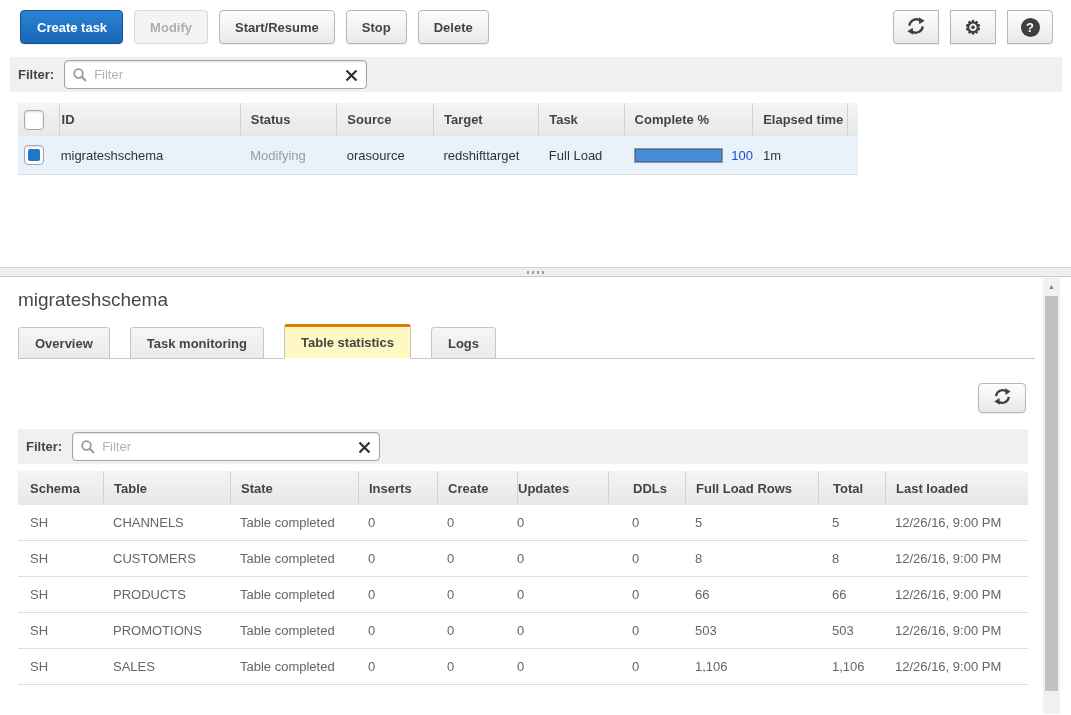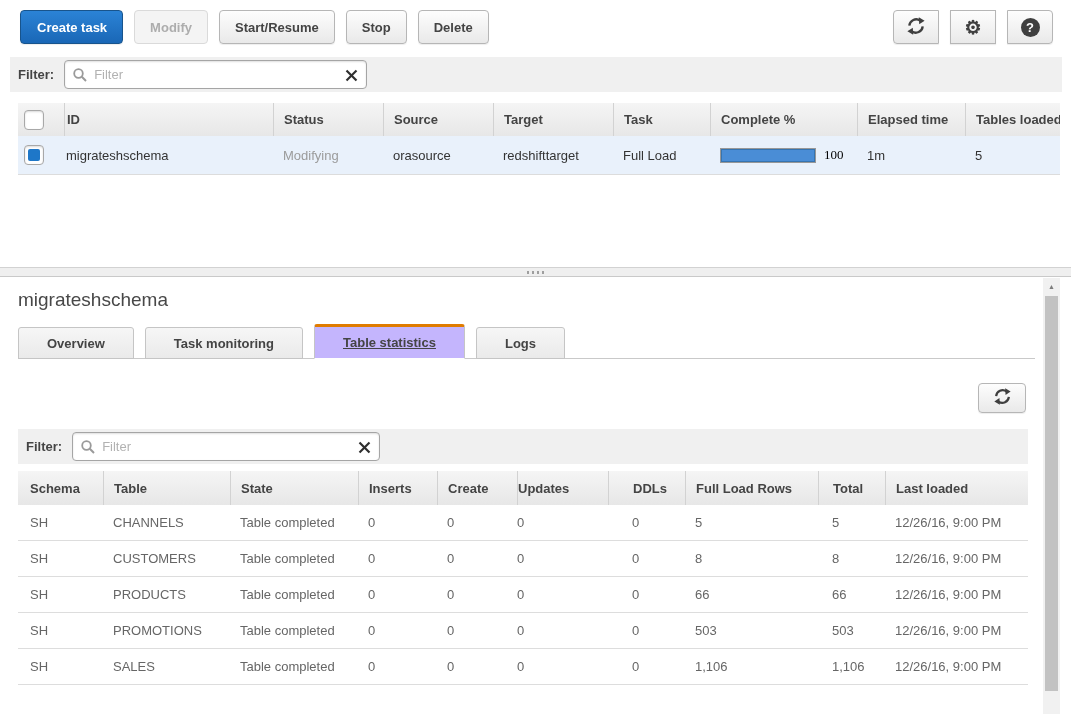--- a/index.html
+++ b/index.html
@@ -52,63 +52,63 @@
 
   
   .cb {
     display:inline-block; width:20px; height:20px; background:#fff;
     border:1px solid #a8a8a8; border-radius:4px;
     box-shadow:inset 0 1px 2px rgba(0,0,0,.15); cursor:pointer;
   }
   .cb.checked::after { content:""; display:block; width:12px; height:12px; margin:3px; border-radius:2px; background:#1e77c8; }
 
   
-  .tasks-table { position:absolute; top:103px; left:18px; width:1042px; overflow:hidden; }
+  .tasks-table { position:absolute; top:103px; left:18px; width:840px; overflow:hidden; }
   .t-head { display:flex; align-items:center; height:33px; background:linear-gradient(#f5f5f5,#e7e7e7); }
   .t-row  { display:flex; align-items:center; height:39px; background:#e9f1fb; border-bottom:1px solid #dcdcdc; cursor:pointer; }
   .cell { white-space:nowrap; overflow:hidden; }
   .th { font-weight:bold; color:#444; cursor:pointer; }
   .sep { border-left:1px solid #d2d2d2; height:100%; display:flex; align-items:center; }
   .col-cb { width:46px; padding-left:6px; display:flex; align-items:center; height:100%; }
   .col-id { width:209px; padding-left:2px; }
   .col-status { width:110px; padding-left:10px; }
   .col-source { width:110px; padding-left:10px; }
   .col-target { width:120px; padding-left:10px; }
   .col-type { width:97px; padding-left:10px; }
   .col-complete { width:147px; padding-left:10px; display:flex; align-items:center; }
   .col-elapsed { width:108px; padding-left:10px; }
   .col-tables { flex:1; padding-left:10px; }
   .muted { color:#9b9b9b; }
 
   .pbar { display:inline-block; width:96px; height:15px; border:1px solid #979797; background:#fff; }
   .pfill { display:block; height:100%; background:#4a8dd6; box-shadow:inset 0 0 0 1px #3674b0; }
-  .pval { margin-left:8px; color:#000000;font-family:Liberation Serif, serif; }
+  .pval { margin-left:8px; color:#1d4ed8; }
 
   
   .splitter {
     position:absolute; top:267px; left:0; width:1071px; height:10px;
     background:#efefef; border-top:1px solid #d2d2d2; border-bottom:1px solid #c9c9c9;
     display:flex; align-items:center; justify-content:center; cursor:row-resize;
   }
   .grip { width:2px; height:3px; background:#9f9f9f; box-shadow:5px 0 #9f9f9f, 10px 0 #9f9f9f, 15px 0 #9f9f9f; margin-right:15px; }
 
   
   .bottom-pane { position:absolute; top:277px; left:0; width:1071px; height:438px; background:#fff; }
   .detail-title { position:absolute; top:12px; left:18px; font-size:19px; color:#484848; }
 
   .tabs { position:absolute; top:48px; left:18px; width:1017px; height:34px; display:flex; align-items:flex-end; border-bottom:1px solid #c9c9c9; }
   .tab {
-    height:32px; display:flex; align-items:center; padding:0 28px; margin-right:11px; margin-bottom:-1px;
+    height:32px; display:flex; align-items:center; padding:0 16px; margin-right:20px; margin-bottom:-1px;
     font-weight:bold; color:#444; cursor:pointer;
     background:linear-gradient(#f6f6f6,#eaeaea);
     border:1px solid #c5c5c5; border-radius:3px 3px 0 0;
   }
   .tab.active {
-    height:35px; background:#c4b5fd;
-    border-top:3px solid #e07c00; border-bottom:1px solid #fff;text-decoration:underline;
+    height:35px; background:#fef9c3;
+    border-top:3px solid #e07c00; border-bottom:1px solid #fff;
   }
 
   .refresh2 { position:absolute; top:106px; left:978px; }
 
   .filterbar.top-bar { position:absolute; top:57px; left:10px; width:1052px; height:35px; }
   .filterbar.bottom-bar { position:absolute; top:152px; left:18px; width:1010px; height:35px; }
   .w-top { width:303px; }
   .w-bottom { width:308px; }
 
   

